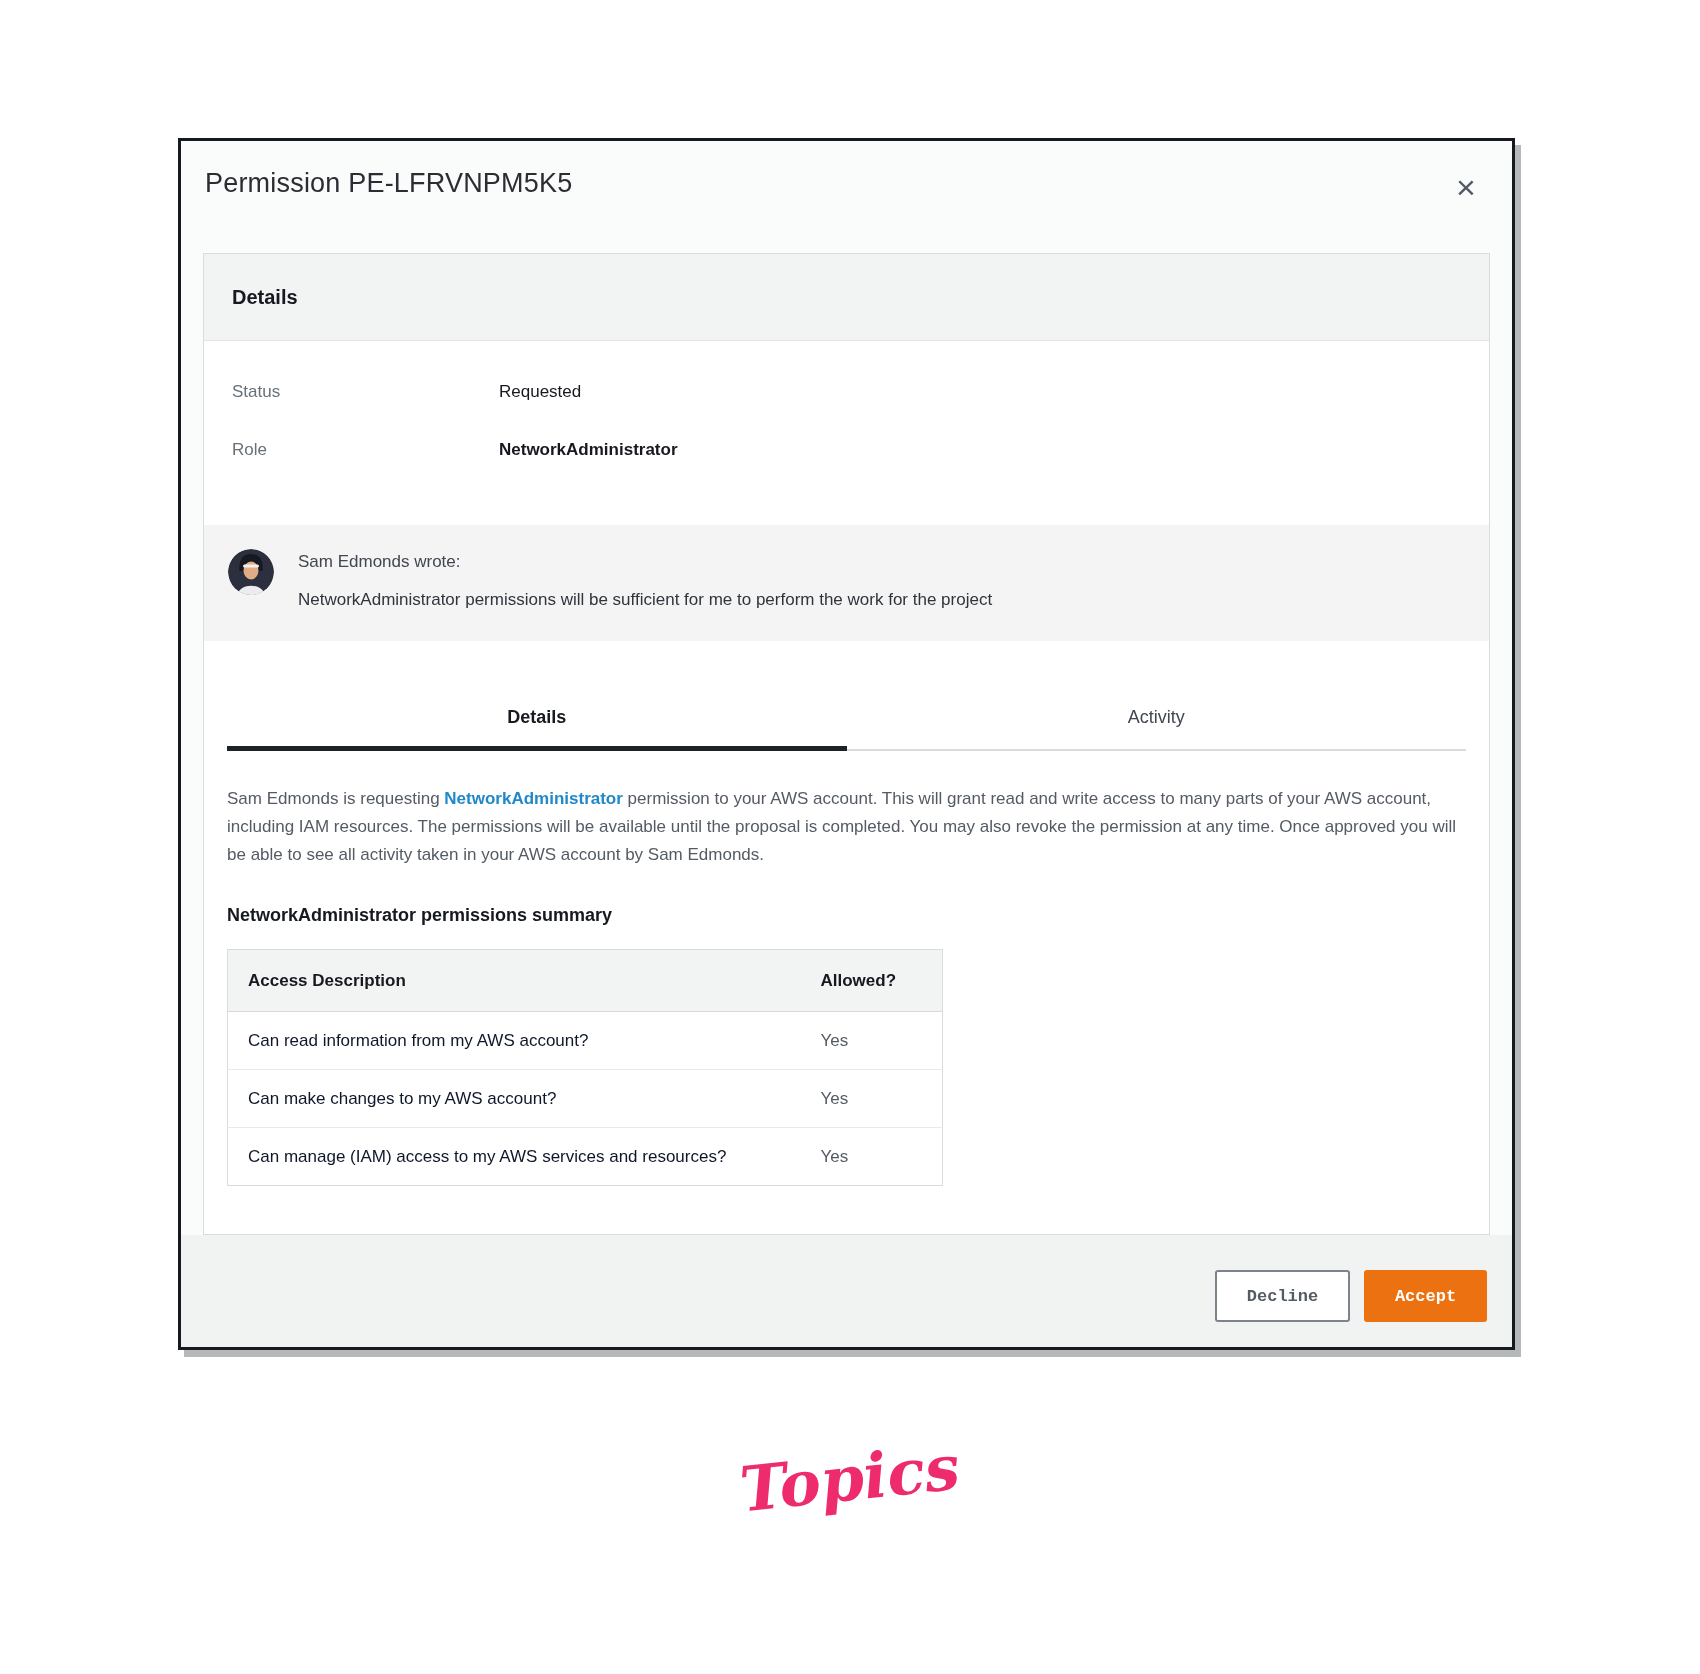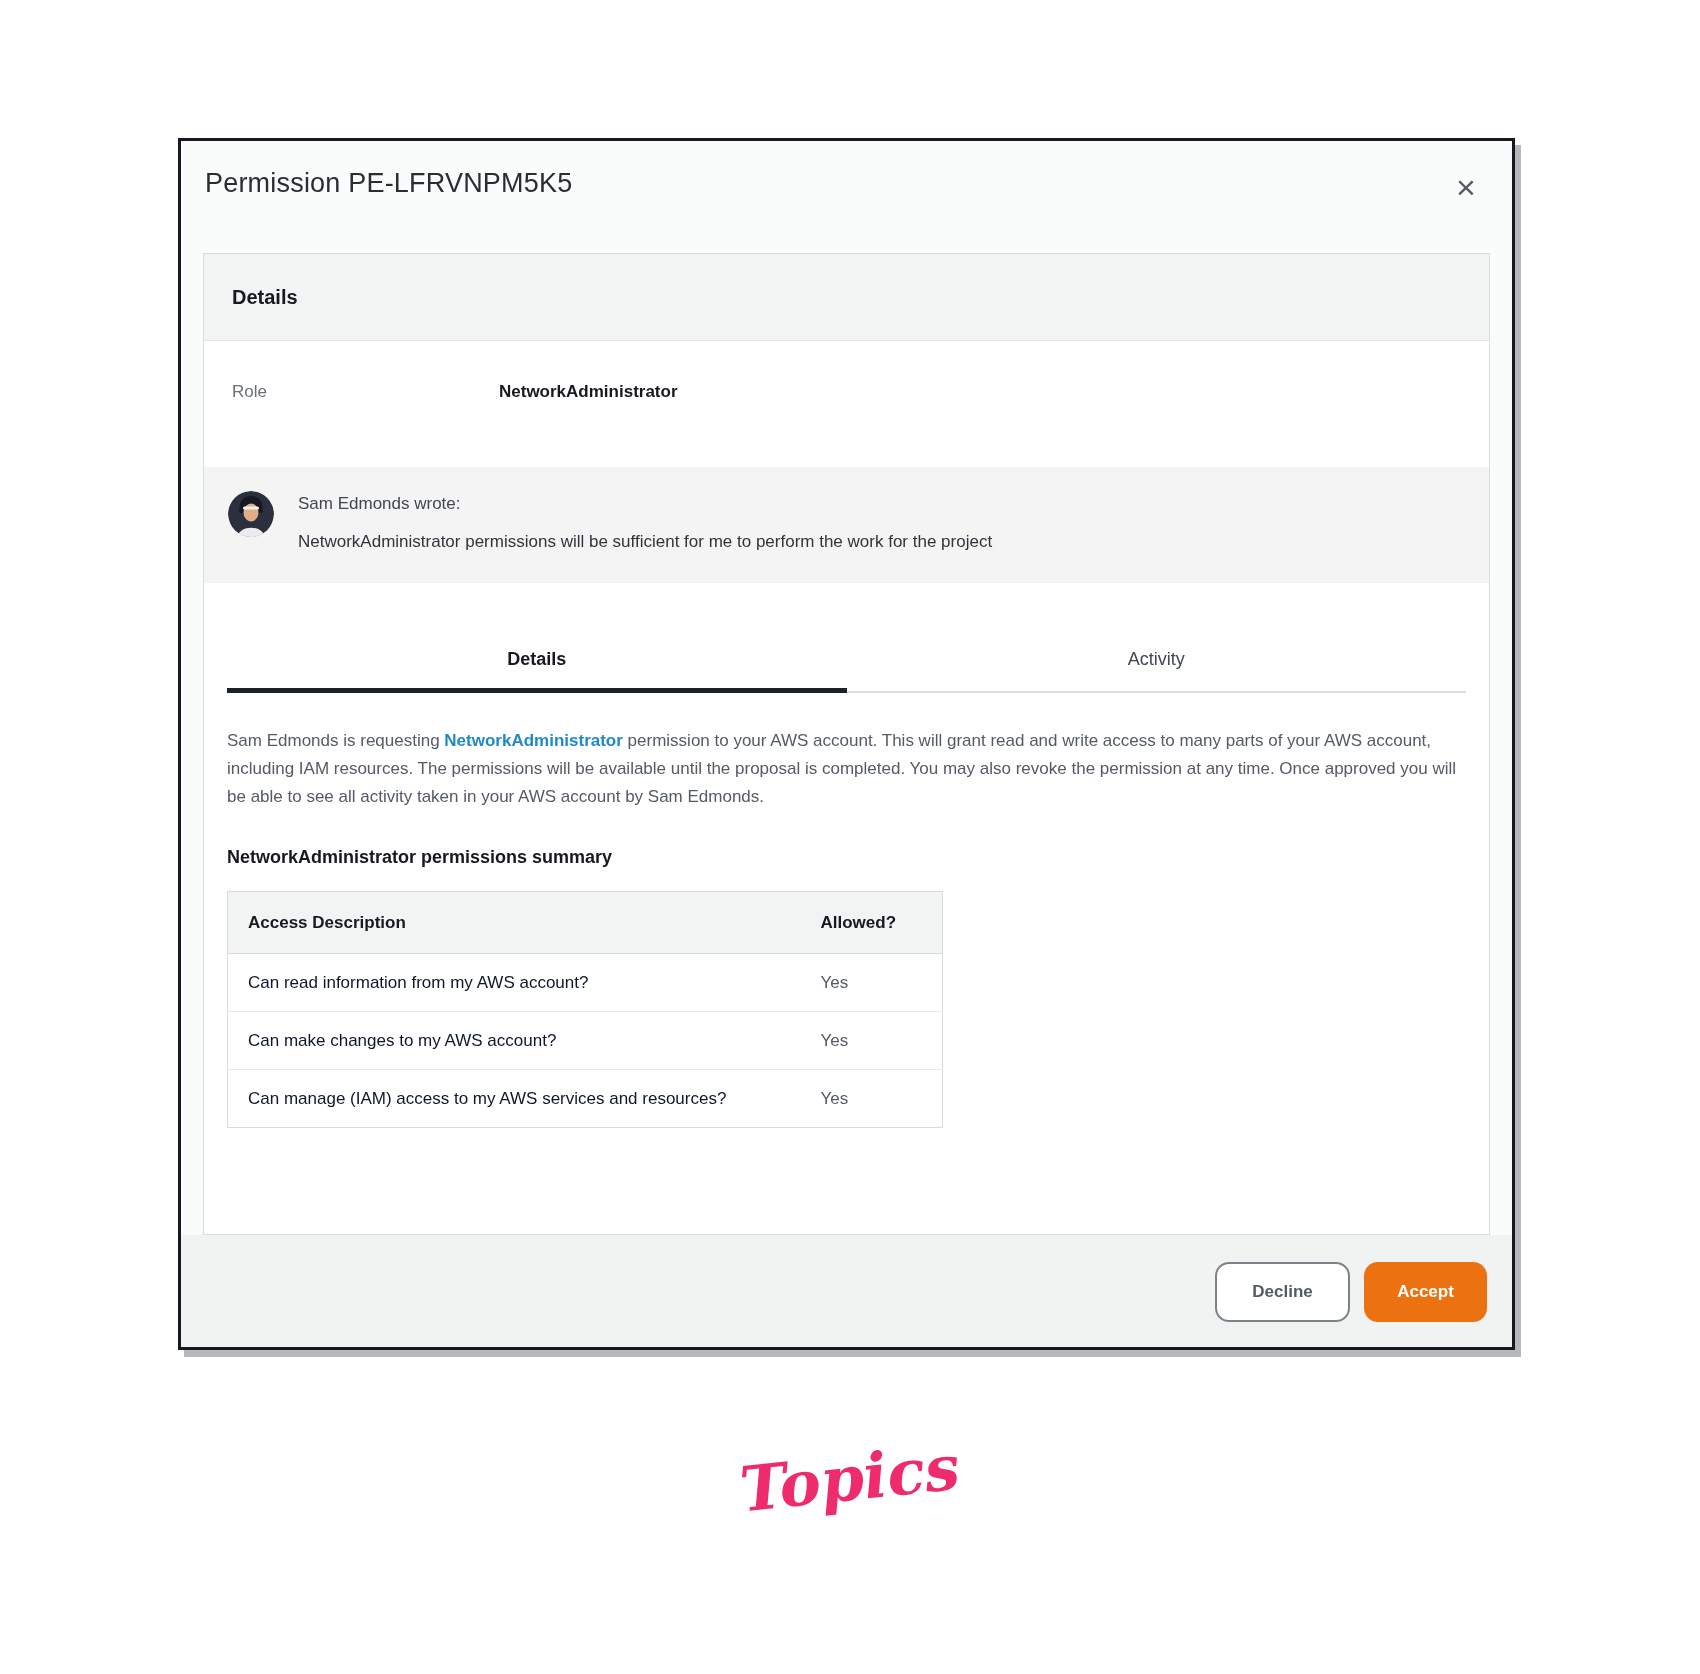--- a/index.html
+++ b/index.html
@@ -60,23 +60,23 @@
                 border-collapse:collapse; font-size:17px; }
   .perm-table th { background:#f2f3f3; border-bottom:1px solid #d5dbdb; text-align:left;
                    font-weight:700; color:#16191f; height:62px; padding:0 0 0 20px; }
   .perm-table td { height:58px; padding:0 0 0 20px; color:#0f172a; background:#ffffff; }
   .perm-table tr + tr td { border-top:1px solid #e8eaea; }
   .perm-table .col-allowed { width:122px; padding-left:0; }
   .perm-table td.col-allowed { color:#545b64; }
 
   
   .footer-actions { position:absolute; right:25px; bottom:25px; display:flex; gap:14px; }
-  .btn { height:60px; display:flex; align-items:center; justify-content:center;
-         font-size:17px; font-weight:700; border-radius:14px; cursor:pointer;
-         font-family:Liberation Sans, sans-serif; }
+  .btn { height:52px; display:flex; align-items:center; justify-content:center;
+         font-size:17px; font-weight:700; border-radius:3px; cursor:pointer;
+         font-family:Liberation Mono, monospace; }
   .btn-decline { width:135px; background:#ffffff; border:2px solid #7b838b; color:#545b64; }
   .btn-accept { width:123px; border:none; color:#ffffff; }
 
   
   .branding { position:absolute; left:0; right:0; top:1445px; text-align:center; }
   .brand-line1 { font-size:33px; font-weight:700; letter-spacing:5px; color:#1e2440; }
   .brand-line2 { font-family:"DejaVu Serif", serif; font-style:italic; font-weight:700;
                  font-size:62px; line-height:64px; margin-top:2px;
                  transform:rotate(-6deg); display:inline-block; }
 </style>
@@ -92,20 +92,24 @@
 
     <div class="footer-strip"></div>
 
     <div class="card">
 
       <div class="card-header">
         <span class="card-header-title">Details</span>
       </div>
 
       <div class="kv-section">
+        <div class="kv-row">
+          <span class="kv-label">Status</span>
+          <span class="kv-value">Requested</span>
+        </div>
         <div class="kv-row">
           <span class="kv-label">Role</span>
           <span class="kv-value bold">NetworkAdministrator</span>
         </div>
       </div>
 
       <div class="comment-strip">
         <div class="avatar">
           <svg viewBox="0 0 46 46" width="46" height="46" aria-hidden="true">
             <circle cx="23" cy="23" r="23" fill="#2b2f3e"></circle>

